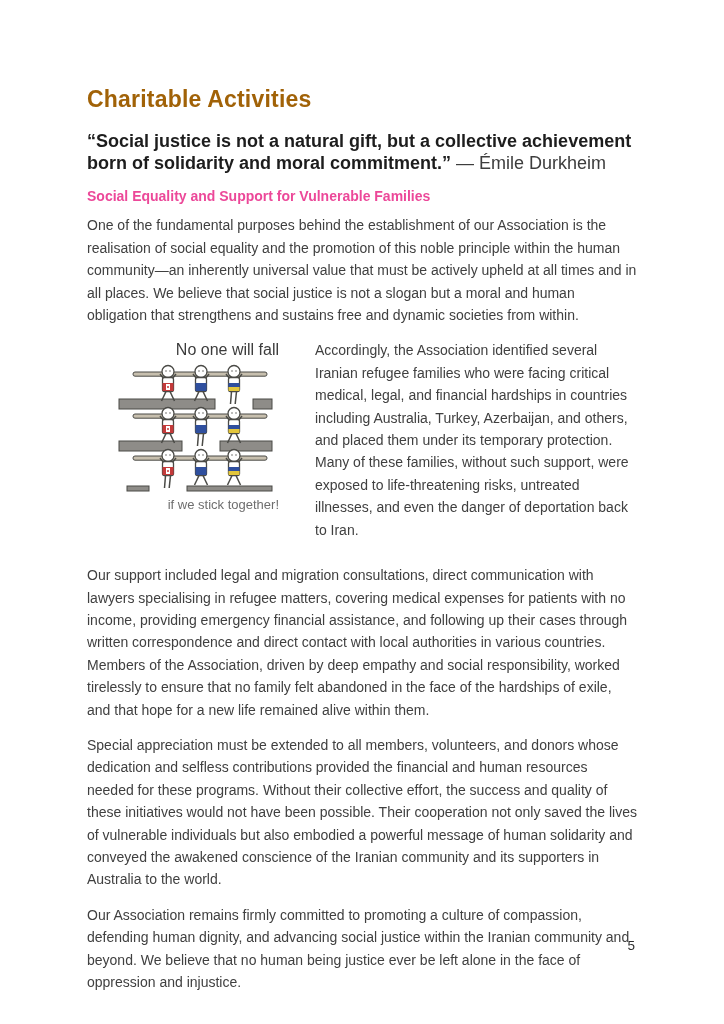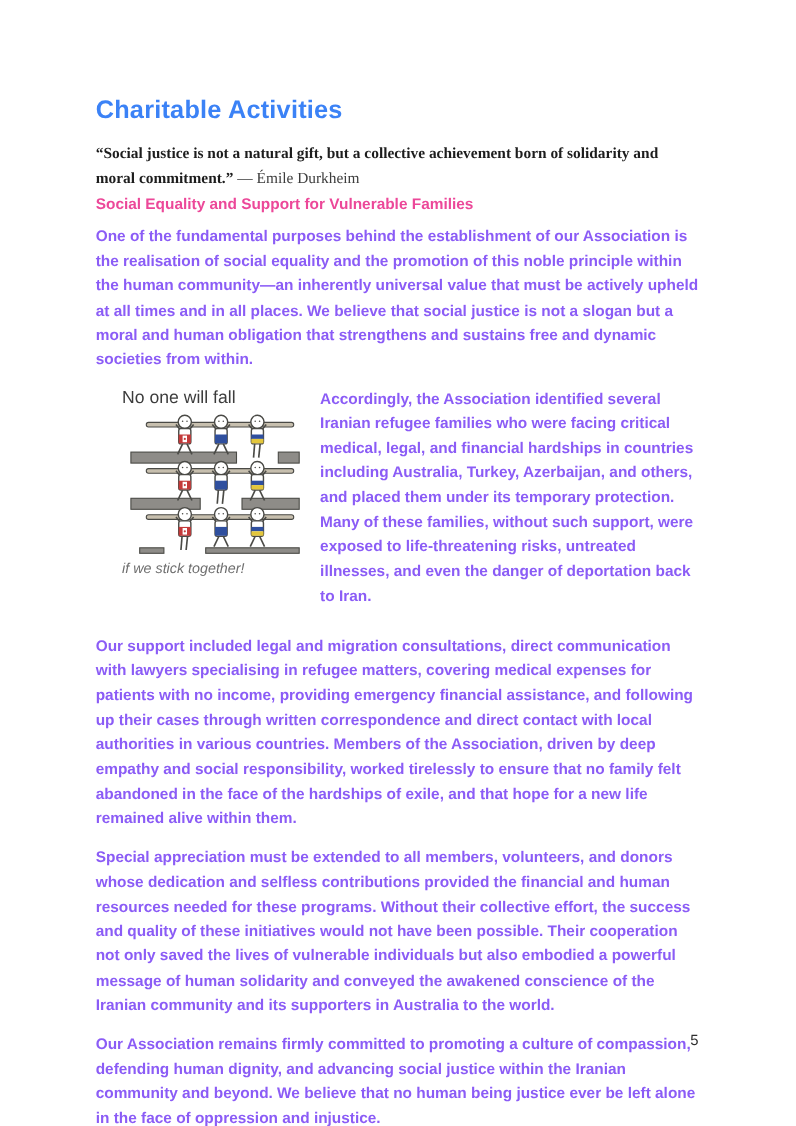--- a/index.html
+++ b/index.html
@@ -11,74 +11,71 @@
     margin: 0 auto;
     background: #ffffff;
     font-family: "Liberation Sans", sans-serif;
     color: #3d3d3d;
     padding: 86px 87px 0 87px;
     overflow: hidden;
   }
   .doc-title {
     font-size: 23px;
     font-weight: 700;
-    color: #3b82f6;
+    color: #a16207;
     letter-spacing: 0.2px;
     line-height: 1.2;
     margin-bottom: 16px;
   }
   .quote {
-    font-size: 14px;
+    font-size: 18px;
     line-height: 22.4px;
-    margin-bottom: 0;
+    margin-bottom: 11px;
     color: #2a2a2a;
-    font-family: Liberation Serif, serif;
   }
   .quote .q-bold { font-weight: 700; color: #1d1d1d; }
   .quote .q-attr { font-weight: 400; color: #3d3d3d; }
   .section-heading {
     font-size: 14px;
     font-weight: 700;
     color: #ec4899;
     line-height: 22px;
     margin-bottom: 7px;
   }
   p.body-para {
     font-size: 14px;
     line-height: 22.4px;
     margin-bottom: 13px;
-    color: #8b5cf6;
-    font-weight: bold;
+    color: #404040;
   }
   .figure-row {
     display: flex;
     align-items: flex-start;
     margin-bottom: 10px;
   }
   .cartoon-fig {
     flex: 0 0 168px;
     margin-left: 24px;
     margin-right: 12px;
-    text-align: left;
+    text-align: right;
   }
   .fig-caption-top {
     font-size: 16px;
     color: #3c3c3c;
     line-height: 22px;
     margin-bottom: 2px;
   }
   .fig-caption-bottom {
     font-size: 13px;
     color: #6e6e6e;
     line-height: 18px;
     margin-top: 2px;
-    font-style: italic;
   }
   .fig-svg { display: block; margin: 0 auto; }
-  .wrap-para { flex: 1; }
+  .wrap-para { flex: 1; margin-left: 24px; }
   .page-number {
     position: absolute;
     top: 938px;
     right: 89px;
     font-size: 13.5px;
     color: #2e2e2e;
   }
 </style>
 </head>
 <body>

